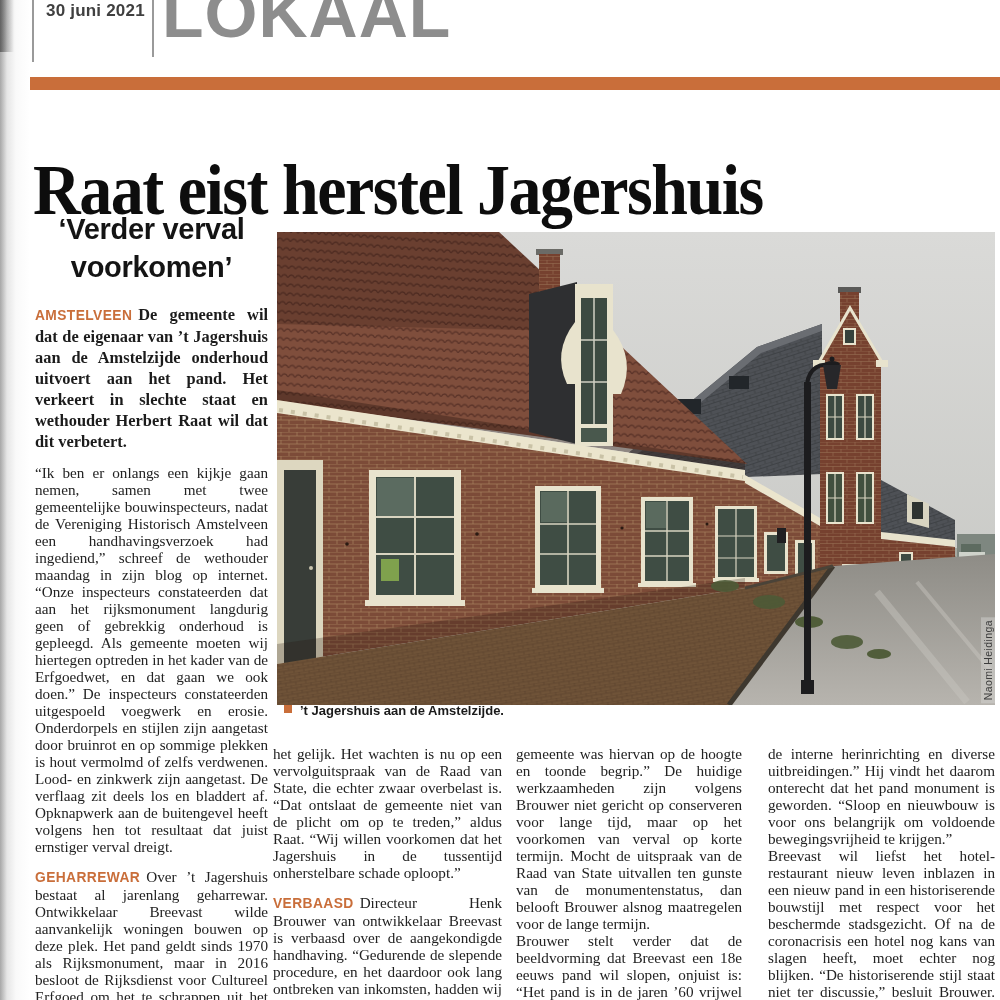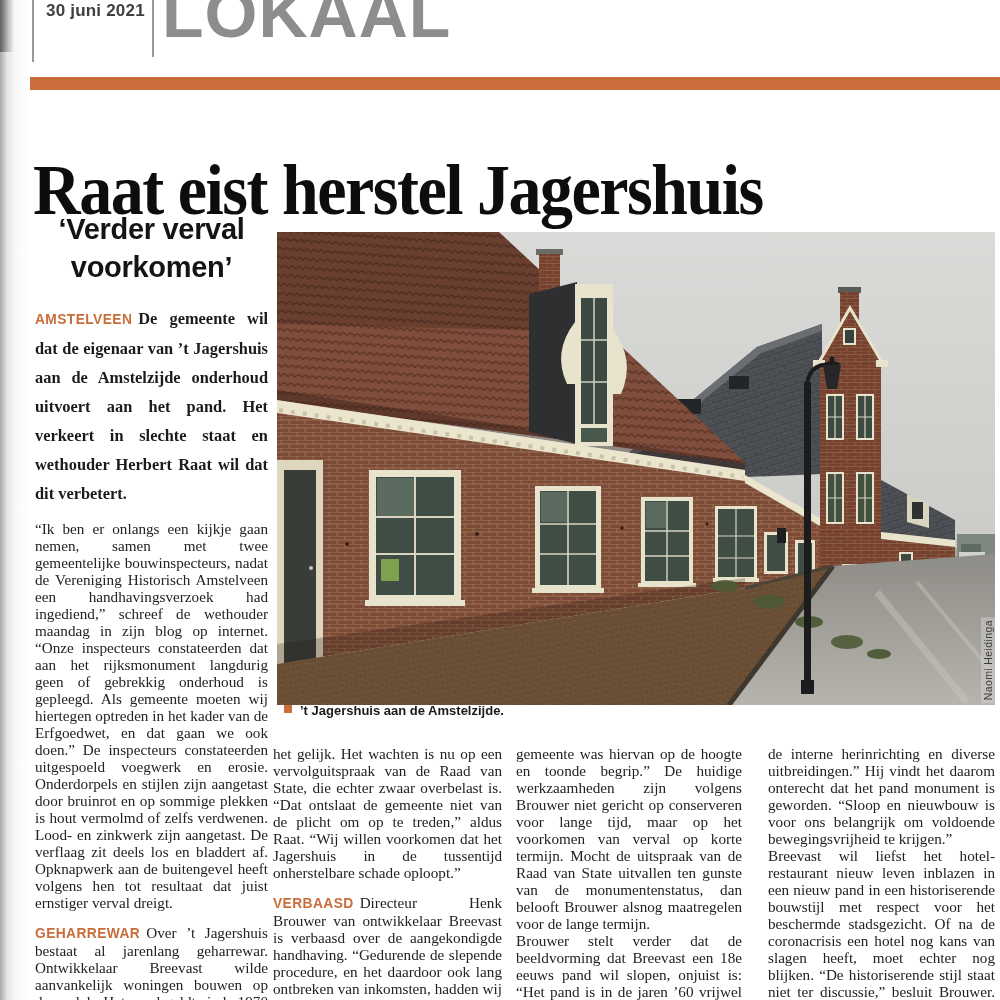--- a/index.html
+++ b/index.html
@@ -51,21 +51,21 @@
   .col1{
     position:absolute; left:35px; top:211px; width:233px; height:789px;
     overflow:hidden;
   }
   .subhead{
     font-family:"Liberation Sans","DejaVu Sans",sans-serif;
     font-size:29px; line-height:1.3; font-weight:bold; color:#141414;
     margin:0 0 18px 0; letter-spacing:-.3px;text-align:center;
   }
   .intro{
-    font-size:16.4px; line-height:29px; font-weight:bold; color:#1b1b1b;
+    font-size:16.4px; line-height:21px; font-weight:bold; color:#1b1b1b;
     text-align:justify; margin:0 0 12px 0;
   }
   .body-p{
     font-size:15.2px; line-height:17px; color:#222;
     text-align:justify; margin:0;
   }
   .body-p + .body-p{margin-top:0;}
   .body-p.sect{margin-top:13px;}
   .plabel{
     font-family:"Liberation Sans","DejaVu Sans",sans-serif;

